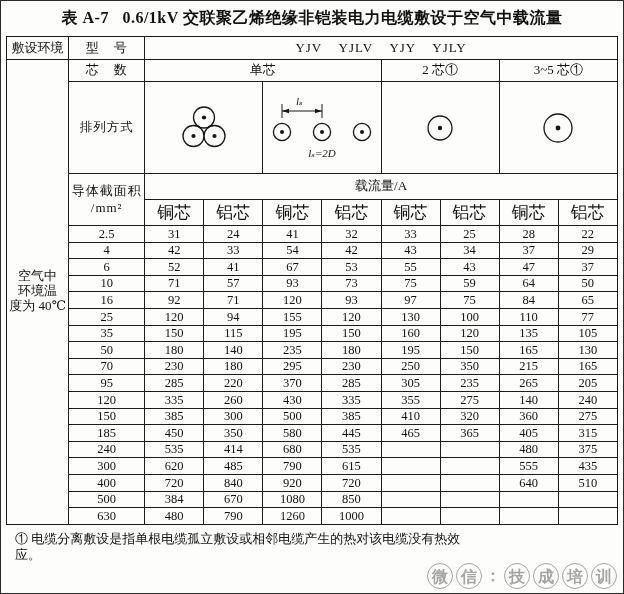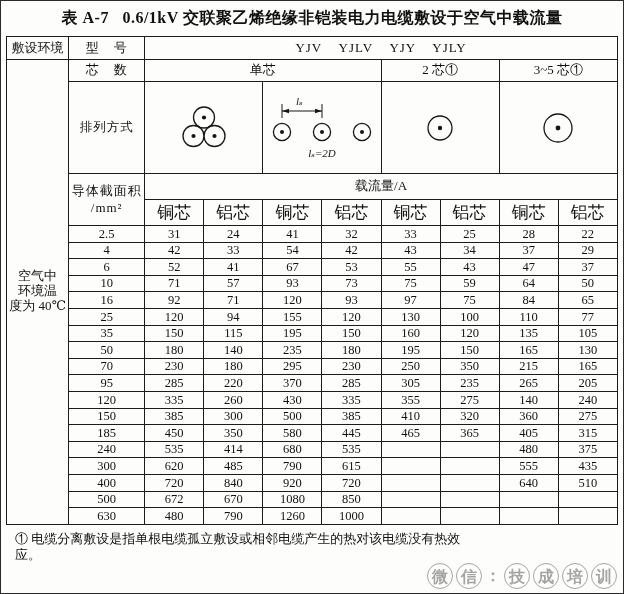--- a/index.html
+++ b/index.html
@@ -376,21 +376,21 @@
           <td>840</td>
           <td>920</td>
           <td>720</td>
           <td></td>
           <td></td>
           <td>640</td>
           <td>510</td>
         </tr>
         <tr class="data-row">
           <td>500</td>
-          <td>672</td>
+          <td>384</td>
           <td>670</td>
           <td>1080</td>
           <td>850</td>
           <td></td>
           <td></td>
           <td></td>
           <td></td>
         </tr>
         <tr class="data-row">
           <td>630</td>

